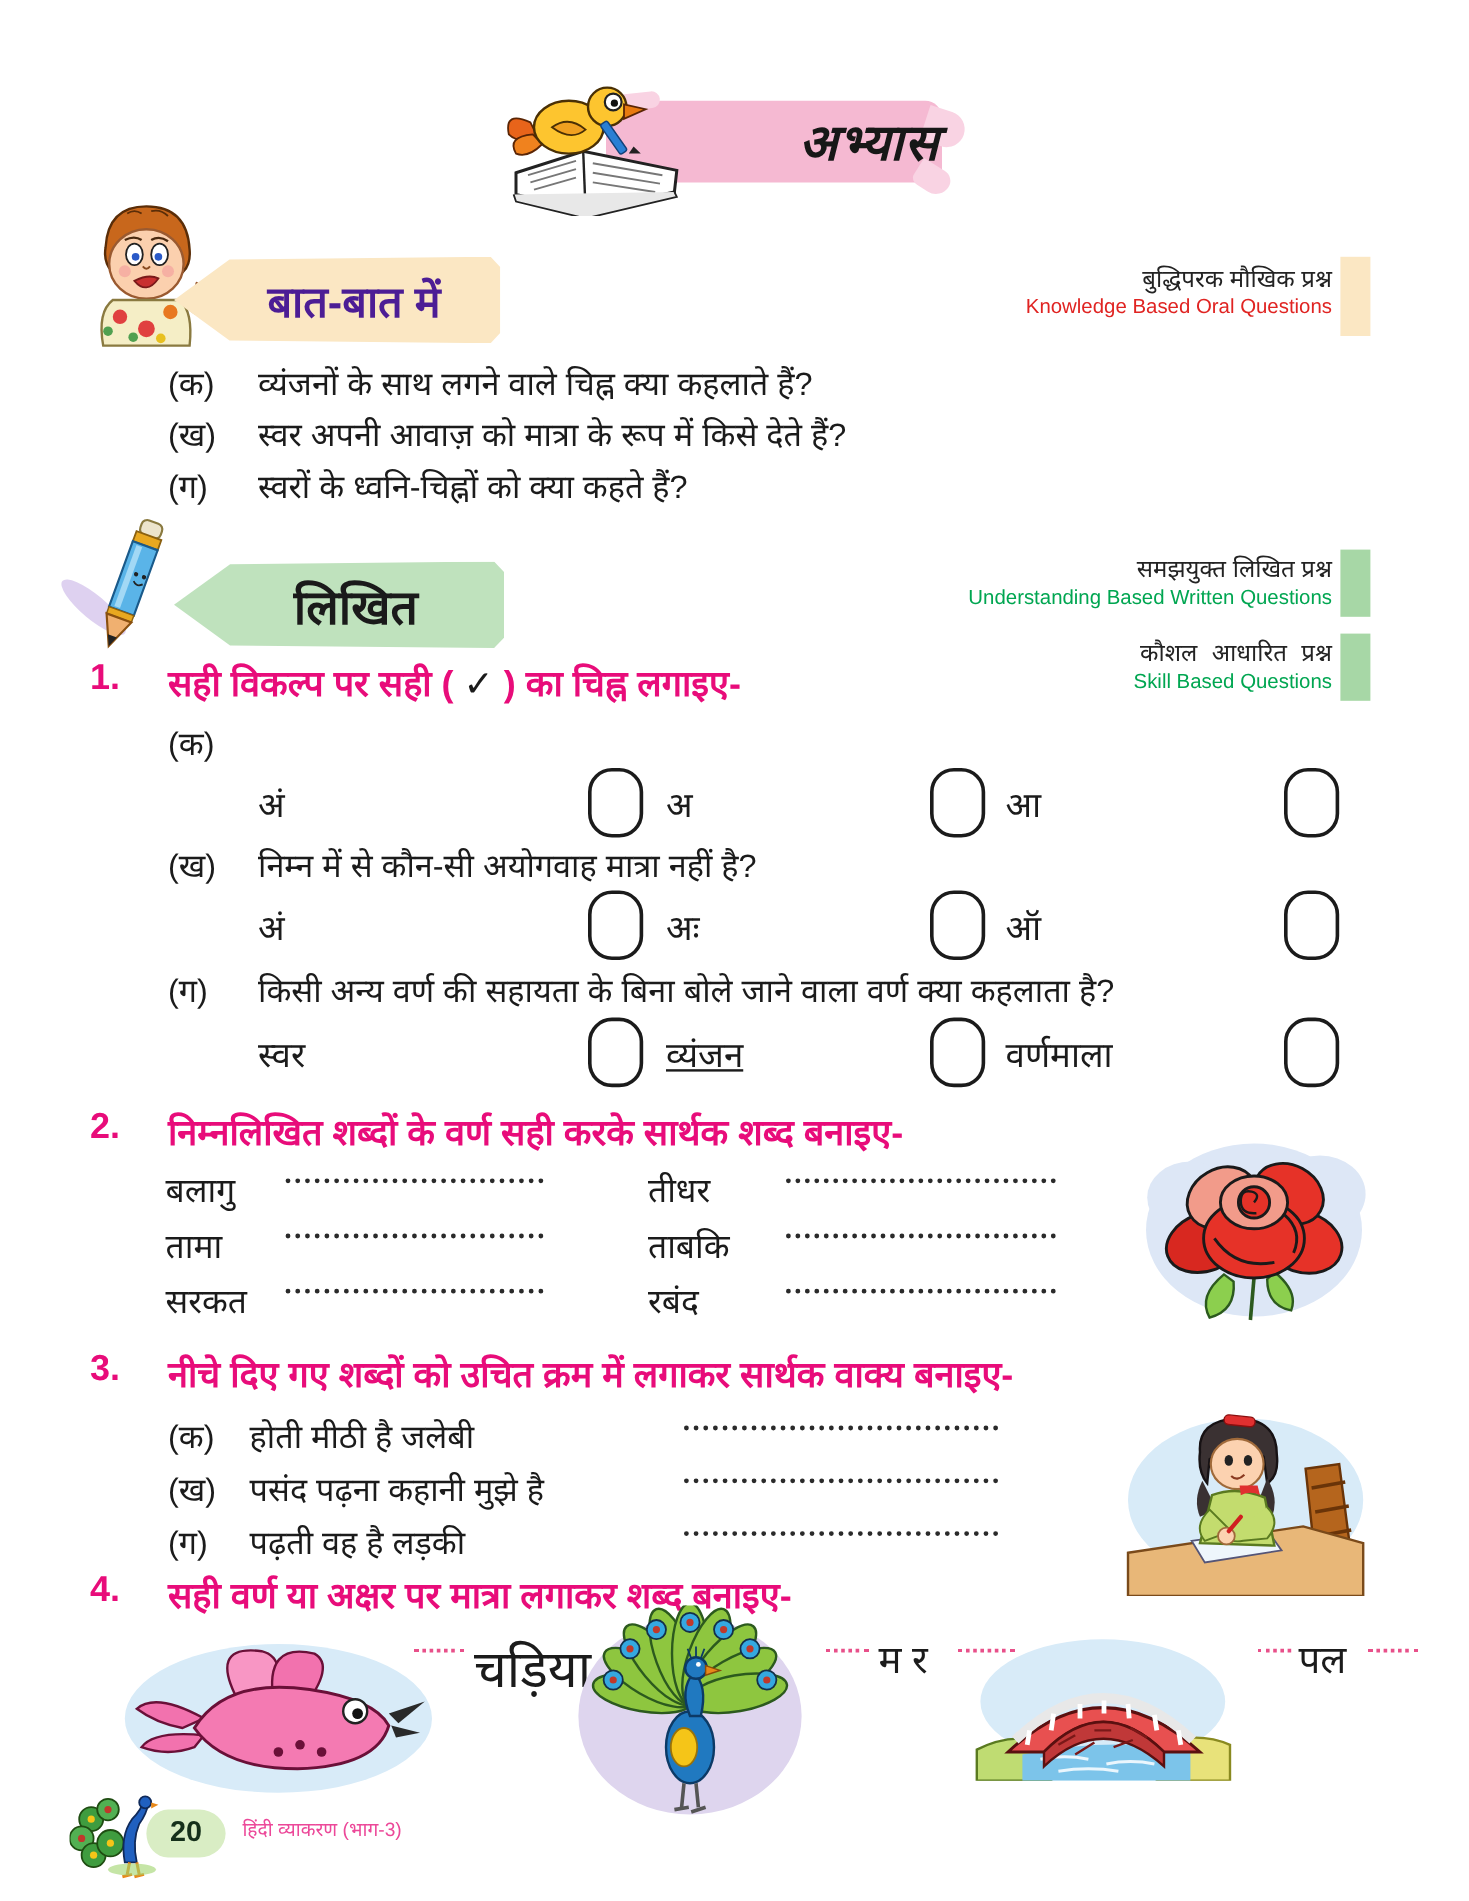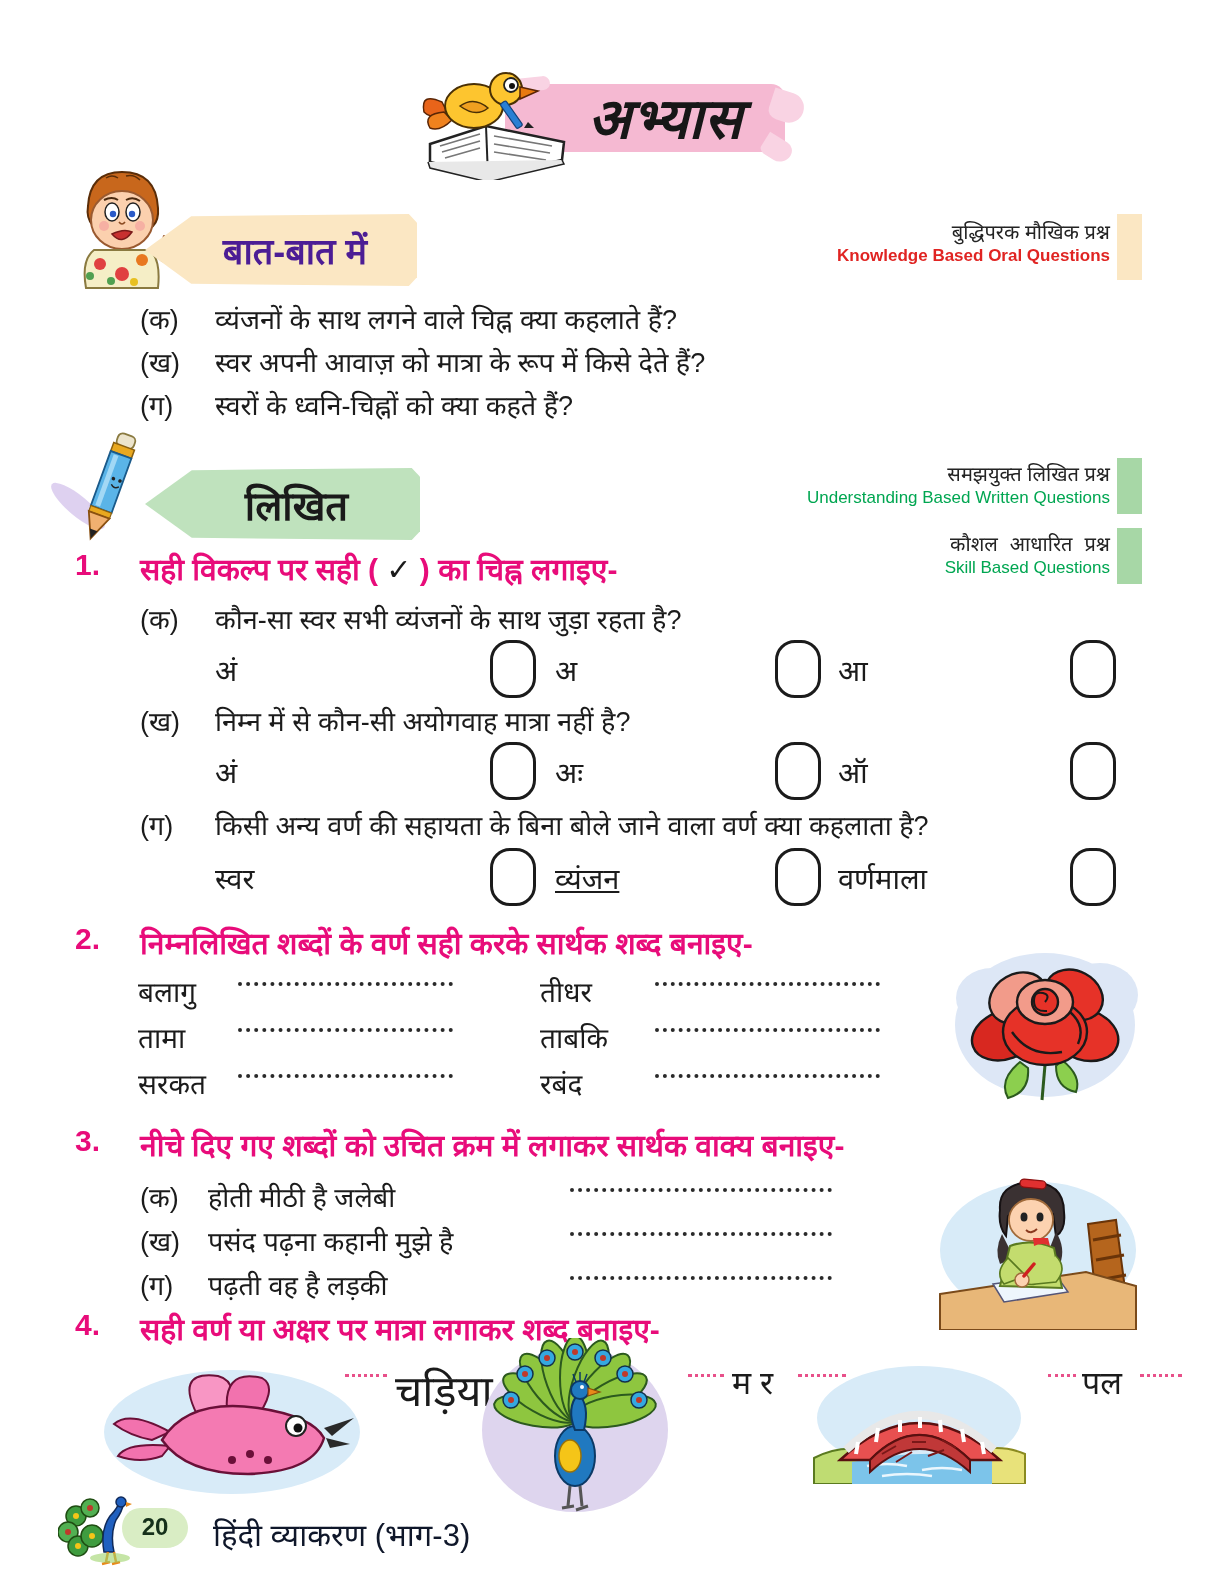--- a/index.html
+++ b/index.html
@@ -6,21 +6,21 @@
   html,body { background:#ffffff; }
   body { font-family:"Liberation Sans","DejaVu Sans",sans-serif; }
   .page { position:relative; width:1224px; height:1584px; background:#fff; overflow:hidden; }
   .abs { position:absolute; }
 
   
   .pink-banner { left:505px; top:84px; width:280px; height:68px; background:#f5b9d2; border-radius:6px 14px 10px 16px; }
   .pink-flick1 { left:770px; top:92px; width:34px; height:30px; background:#f9d3e3; border-radius:0 30px 30px 60%; transform:rotate(18deg); }
   .pink-flick2 { left:762px; top:138px; width:30px; height:22px; background:#f9d3e3; border-radius:0 20px 26px 50%; transform:rotate(32deg); }
   .pink-flick3 { left:500px; top:78px; width:50px; height:14px; background:#f9d3e3; border-radius:10px; transform:rotate(-6deg); }
-  .title-text { left:548px; top:88px; width:235px; height:62px; font-size:56px; font-weight:bold; font-style:italic; color:#171717; text-align:center; line-height:62px; letter-spacing:1px; }
+  .title-text { left:548px; top:88px; width:235px; height:62px; font-size:42px; font-weight:bold; font-style:italic; color:#171717; text-align:right; line-height:62px; letter-spacing:1px; }
 
   
   .pennant { height:72px; display:flex; align-items:center; }
   .pennant-oral { left:145px; top:214px; width:272px; background:#fbe7c3; clip-path:polygon(0% 50%, 17% 3%, 97% 0%, 100% 12%, 100% 88%, 97% 100%, 17% 97%); }
   .pennant-oral span { width:100%; text-align:center; padding-left:28px; font-size:36px; font-weight:bold; color:#4c1d95; }
   .pennant-written { left:145px; top:468px; width:275px; background:#bfe2bd; clip-path:polygon(0% 50%, 17% 3%, 97% 0%, 100% 12%, 100% 88%, 97% 100%, 17% 97%); }
   .pennant-written span { width:100%; text-align:center; padding-left:28px; font-size:40px; font-weight:bold; color:#1a1a1a; }
 
   
   .tag-hi { font-size:20px; color:#232323; text-align:right; width:340px; }
@@ -37,21 +37,21 @@
   .check-black { color:#1b1b1b; }
   .optword { font-size:29px; color:#1b1b1b; }
   .optbox { width:46px; height:58px; border:3px solid #1b1b1b; border-radius:20px; background:#fff; }
   .dotline { height:0; border-top:4px dotted #2a2a2a; }
   .pinkdots { height:0; border-top:3px dotted #e8508a; }
   .word { font-size:28px; color:#1b1b1b; }
 
   
   .pgblob { left:122px; top:1508px; width:66px; height:40px; background:#d9edc4; border-radius:18px 22px 22px 18px / 20px; }
   .pgnum { left:122px; top:1513px; width:66px; text-align:center; font-size:24px; font-weight:bold; color:#15301a; }
-  .booktitle { left:213px; top:1513px; font-size:31px; color:#0f172a; }
+  .booktitle { left:202px; top:1513px; font-size:16px; color:#ec4899; }
 </style>
 </head>
 <body>
 
 <div class="page">
 
   <div class="abs pink-banner"></div>
   <div class="abs pink-flick1"></div>
   <div class="abs pink-flick2"></div>
   <div class="abs pink-flick3"></div>
@@ -95,21 +95,21 @@
       <circle cx="68" cy="116" r="4" fill="#e8c020"></circle>
       <circle cx="24" cy="110" r="4" fill="#50a050"></circle>
     <circle cx="101" cy="86" r="10" fill="#fbd0ae" stroke="#9a5a30" stroke-width="2"></circle>
     <path d="M96 78 L98 70 M101 77 L104 69 M106 79 L110 72" stroke="#9a5a30" stroke-width="2.2" fill="none" stroke-linecap="round"></path>
   </svg>
 
   <div class="abs pennant pennant-oral">
     <span>बात-बात में</span>
   </div>
   <div class="abs tag-hi" style="left:770px; top:218px;">बुद्धिपरक मौखिक प्रश्न</div>
-  <div class="abs tag-en-red" style="left:770px; top:246px;font-weight:bold;">Knowledge Based Oral Questions</div>
+  <div class="abs tag-en-red" style="left:770px; top:246px;">Knowledge Based Oral Questions</div>
   <div class="abs bar-cream"></div>
 
   <div class="abs qlab" style="left:140px; top:300px;">(क)</div>
   <div class="abs hq" style="left:215px; top:300px;">व्यंजनों के साथ लगने वाले चिह्न क्या कहलाते हैं?</div>
   <div class="abs qlab" style="left:140px; top:343px;">(ख)</div>
   <div class="abs hq" style="left:215px; top:343px;">स्वर अपनी आवाज़ को मात्रा के रूप में किसे देते हैं?</div>
   <div class="abs qlab" style="left:140px; top:386px;">(ग)</div>
   <div class="abs hq" style="left:215px; top:386px;">स्वरों के ध्वनि-चिह्नों को क्या कहते हैं?</div>
 
   <svg class="abs" style="left:48px; top:426px;" width="122" height="125" viewBox="0 0 122 125">
@@ -135,21 +135,20 @@
   <div class="abs tag-en-green" style="left:770px; top:488px;">Understanding Based Written Questions</div>
   <div class="abs bar-green1"></div>
   <div class="abs tag-hi" style="left:770px; top:530px;font-family:Liberation Mono, monospace;">कौशल आधारित प्रश्न</div>
   <div class="abs tag-en-green" style="left:770px; top:558px;">Skill Based Questions</div>
   <div class="abs bar-green2"></div>
 
   <div class="abs mag" style="left:75px; top:548px;">1.</div>
   <div class="abs mag" style="left:140px; top:548px;text-align:center;"><span>सही विकल्प पर सही (</span><span class="check-black"> ✓ </span><span>) का चिह्न लगाइए-</span></div>
 
   <div class="abs qlab" style="left:140px; top:600px;">(क)</div>
-  <div class="abs hq" style="left:215px; top:600px;">कौन-सा स्वर सभी व्यंजनों के साथ जुड़ा रहता है?</div>
   <div class="abs optword" style="left:215px; top:650px;">अं</div>
   <div class="abs optbox" style="left:490px; top:640px;"></div>
   <div class="abs optword" style="left:555px; top:650px;">अ</div>
   <div class="abs optbox" style="left:775px; top:640px;"></div>
   <div class="abs optword" style="left:838px; top:650px;">आ</div>
   <div class="abs optbox" style="left:1070px; top:640px;"></div>
 
   <div class="abs qlab" style="left:140px; top:702px;">(ख)</div>
   <div class="abs hq" style="left:215px; top:702px;">निम्न में से कौन-सी अयोगवाह मात्रा नहीं है?</div>
   <div class="abs optword" style="left:215px; top:752px;">अं</div>

